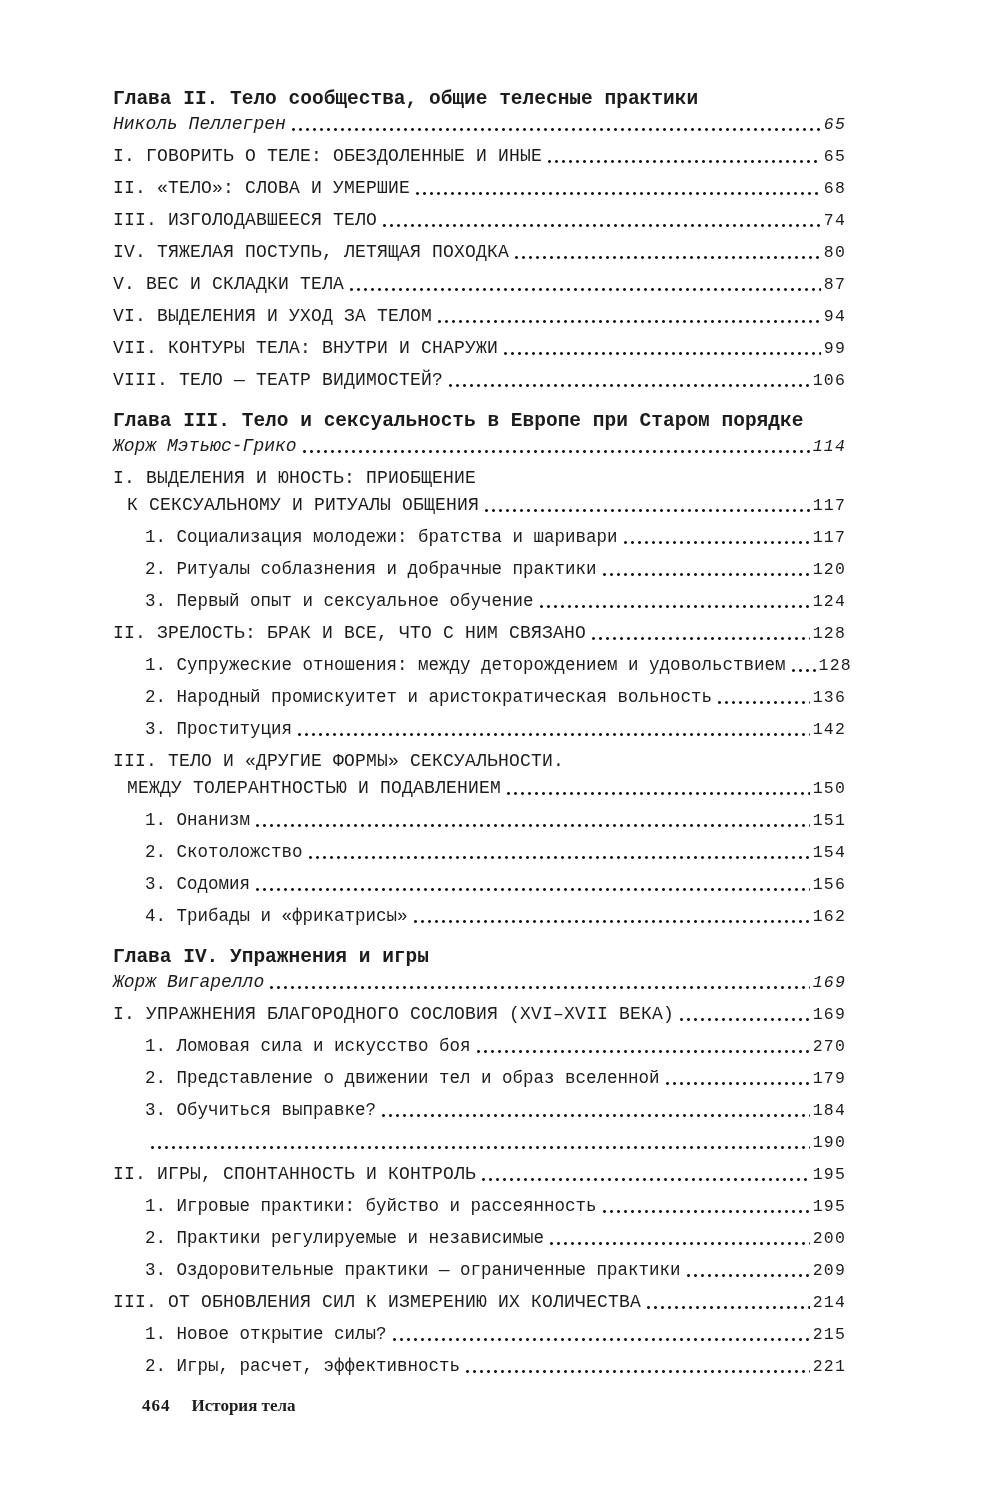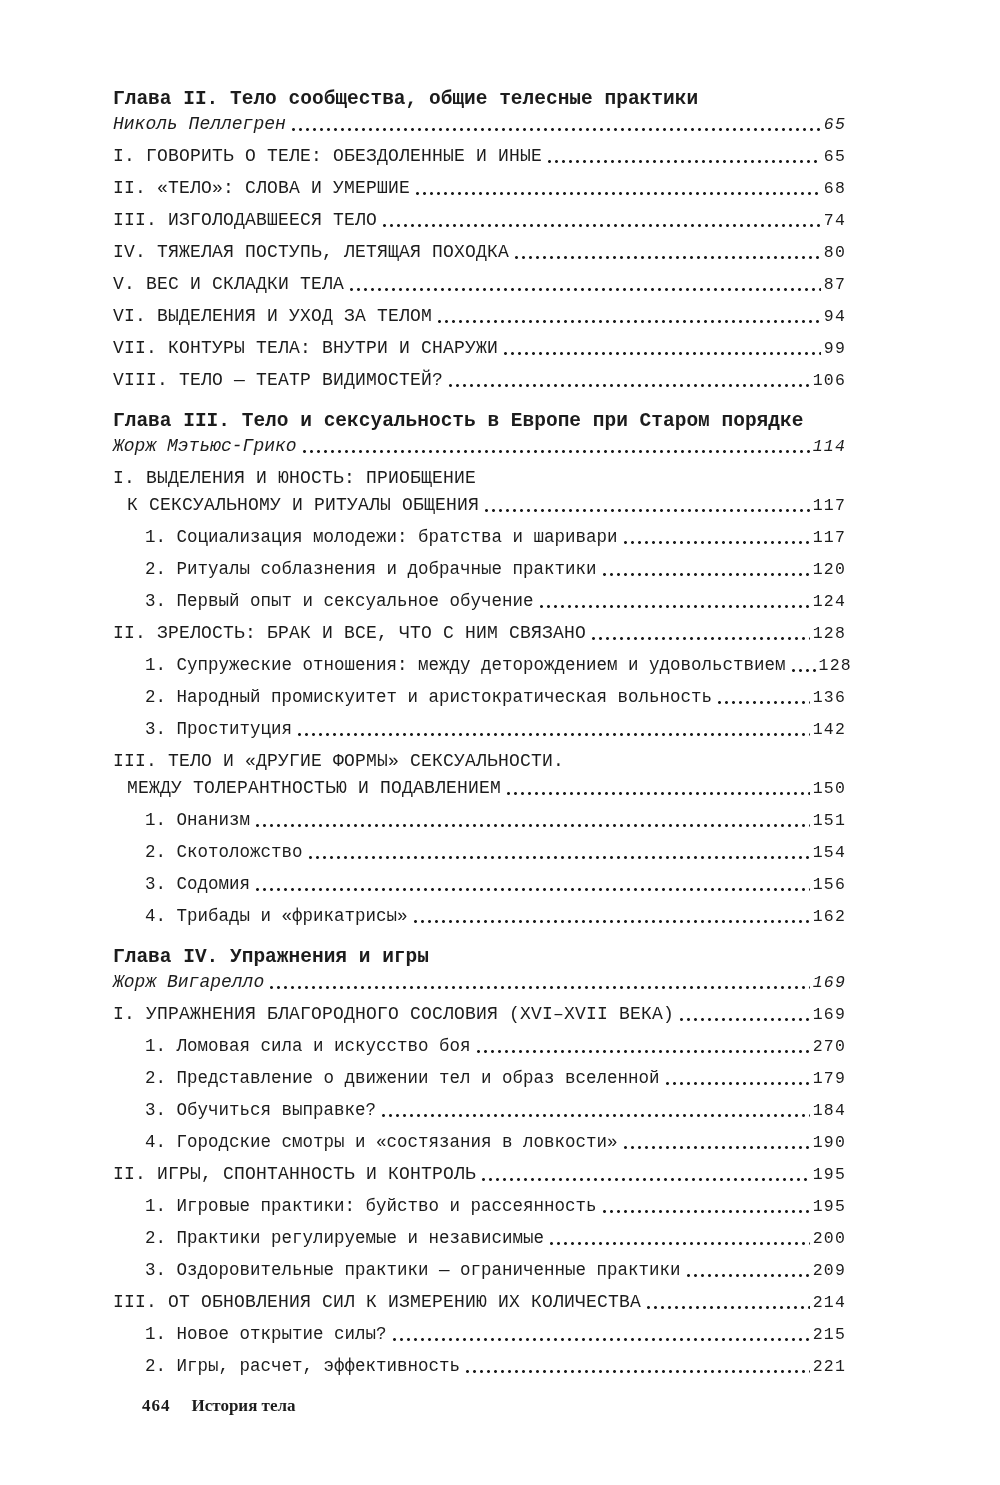--- a/index.html
+++ b/index.html
@@ -240,21 +240,20 @@
         <span class="entry-text">2. Представление о движении тел и образ вселенной</span>
         <span class="dots"></span>
         <span class="pg">179</span>
       </div>
       <div class="row sub-row">
         <span class="entry-text">3. Обучиться выправке?</span>
         <span class="dots"></span>
         <span class="pg">184</span>
       </div>
       <div class="row sub-row">
-        <span class="entry-text">4. Городские смотры и «состязания в ловкости»</span>
         <span class="dots"></span>
         <span class="pg">190</span>
       </div>
       <div class="row section-row">
         <span class="entry-text">II. ИГРЫ, СПОНТАННОСТЬ И КОНТРОЛЬ</span>
         <span class="dots"></span>
         <span class="pg">195</span>
       </div>
       <div class="row sub-row">
         <span class="entry-text">1. Игровые практики: буйство и рассеянность</span>

